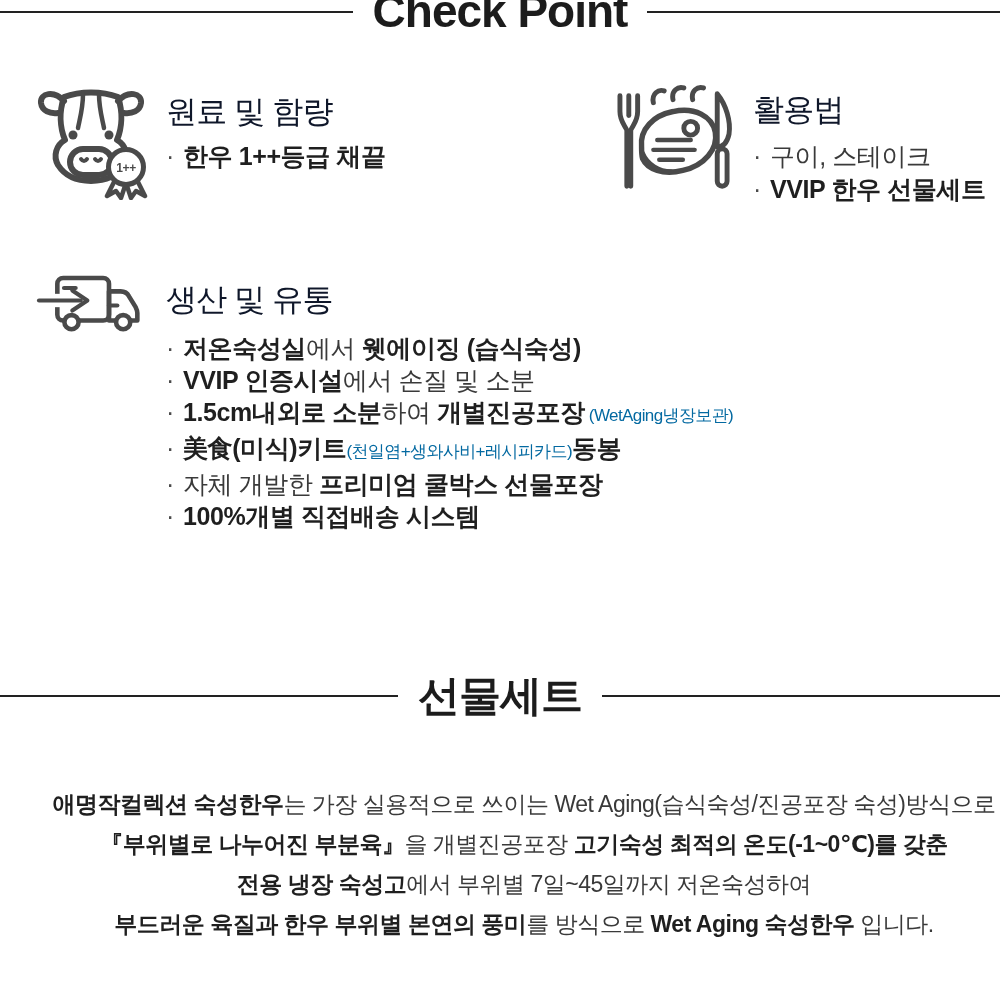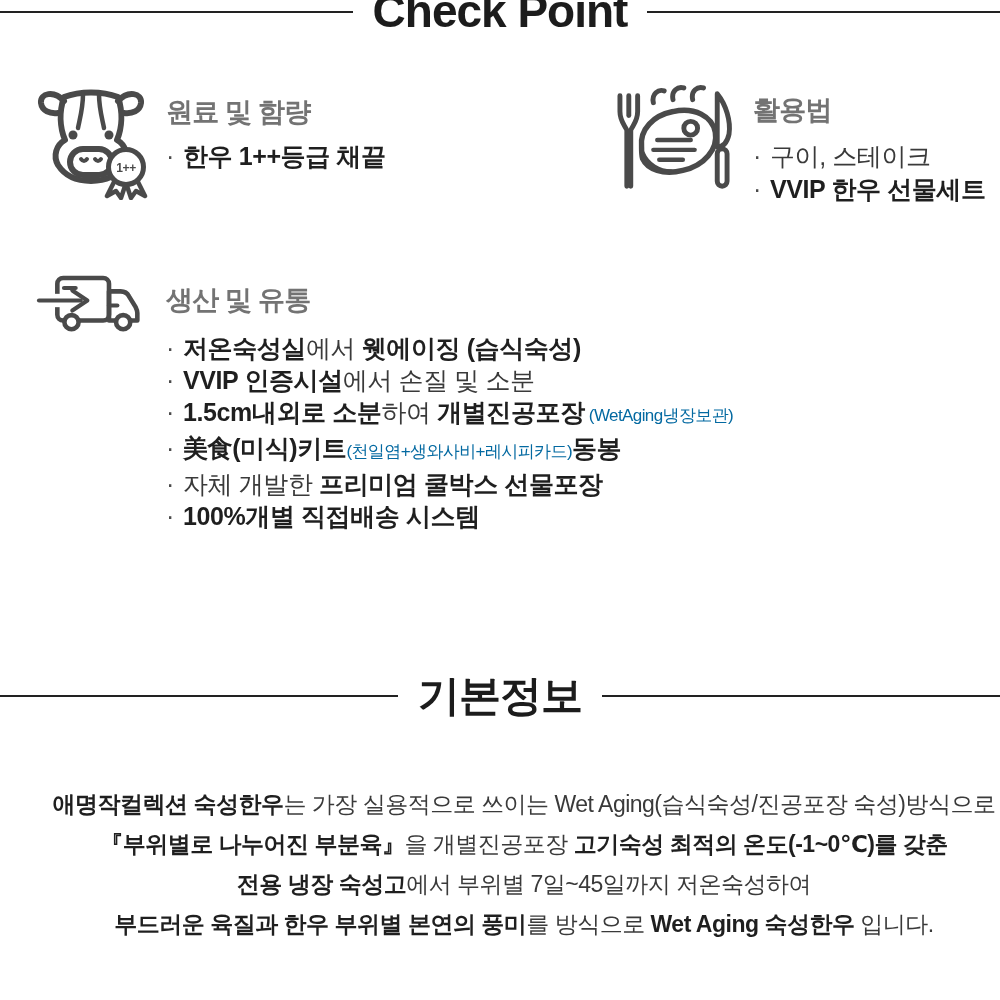--- a/index.html
+++ b/index.html
@@ -12,21 +12,21 @@
   .abs{position:absolute;}
   
   .divider{display:flex;align-items:center;left:0;right:0;}
   .divider .line{flex:1;height:0;border-top:2px solid #222222;}
   .divider .gap{width:20px;}
   .hdr-title{font-size:46px;font-weight:700;color:#1c1c1c;letter-spacing:-1px;line-height:1.2;white-space:nowrap;}
   .sec-title{font-size:42px;font-weight:700;color:#1c1c1c;letter-spacing:-1px;line-height:1.15;white-space:nowrap;}
   #check-point-header{top:-16px;}
   #basic-info-header{top:672px;}
   
-  .card-title{font-size:27px;font-weight:700;color:#737373;line-height:32px;letter-spacing:-0.8px;}
+  .card-title{font-size:31px;font-weight:400;color:#0f172a;line-height:32px;letter-spacing:-0.8px;}
   .bullets{margin-top:14px;}
   .bullet{font-size:25px;line-height:32px;white-space:nowrap;color:#3a3a3a;}
   .usage .bullet{line-height:33px;}
   .dot{display:inline-block;margin-right:9px;color:#4a4a4a;font-weight:400;}
   .b{font-weight:700;color:#1f1f1f;}
   .r{font-weight:400;color:#3a3a3a;}
   .s{font-weight:400;font-size:17px;color:#0369a1;letter-spacing:-0.6px;}
   
   #basic-info-paragraph{top:784px;left:0;right:0;text-align:center;padding-left:48px;}
   .para-line{font-size:23px;line-height:40px;white-space:nowrap;letter-spacing:-0.5px;}
@@ -116,21 +116,21 @@
     <div class="bullet"><span class="dot">·</span><span class="b">1.5cm내외로 소분</span><span class="r">하여 </span><span class="b">개별진공포장</span><span class="s"> (WetAging냉장보관)</span></div>
     <div class="bullet"><span class="dot">·</span><span class="b">美食(미식)키트</span><span class="s">(천일염+생와사비+레시피카드)</span><span class="b">동봉</span></div>
     <div class="bullet"><span class="dot">·</span><span class="r">자체 개발한 </span><span class="b">프리미엄 쿨박스 선물포장</span></div>
     <div class="bullet"><span class="dot">·</span><span class="b">100%개별 직접배송 시스템</span></div>
   </div>
 </div>
 
 <div id="basic-info-header" class="abs divider">
   <div class="line"></div>
   <div class="gap"></div>
-  <div class="sec-title">기본정보</div>
+  <div class="sec-title">선물세트</div>
   <div class="gap"></div>
   <div class="line"></div>
 </div>
 
 <div id="basic-info-paragraph" class="abs">
   <div class="para-line"><span class="b">애명작컬렉션 숙성한우</span><span class="r">는 가장 실용적으로 쓰이는 Wet Aging(습식숙성/진공포장 숙성)방식으로</span></div>
   <div class="para-line"><span class="b">『부위별로 나누어진 부분육』</span><span class="r">을 개별진공포장 </span><span class="b">고기숙성 최적의 온도(-1~0℃)를 갖춘</span></div>
   <div class="para-line"><span class="b">전용 냉장 숙성고</span><span class="r">에서 부위별 7일~45일까지 저온숙성하여</span></div>
   <div class="para-line"><span class="b">부드러운 육질과 한우 부위별 본연의 풍미</span><span class="r">를 방식으로 </span><span class="b">Wet Aging 숙성한우</span><span class="r"> 입니다.</span></div>
 </div>

